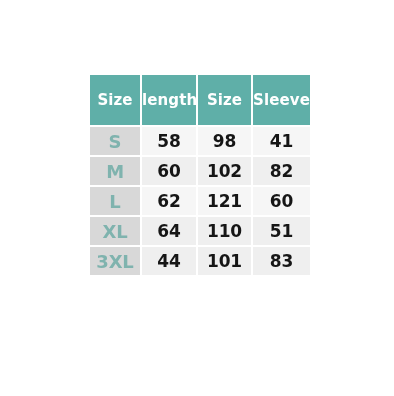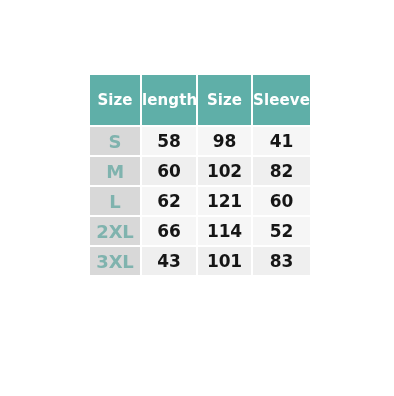--- a/index.html
+++ b/index.html
@@ -96,28 +96,28 @@
         <td class="data-cell">60</td>
         <td class="data-cell">102</td>
         <td class="data-cell">82</td>
       </tr>
       <tr class="row-even">
         <td class="size-label">L</td>
         <td class="data-cell">62</td>
         <td class="data-cell">121</td>
         <td class="data-cell">60</td>
       </tr>
-      <tr class="row-even">
-        <td class="size-label">2XL</td>
-        <td class="data-cell">66</td>
-        <td class="data-cell">114</td>
-        <td class="data-cell">52</td>
+      <tr class="row-odd">
+        <td class="size-label">XL</td>
+        <td class="data-cell">64</td>
+        <td class="data-cell">110</td>
+        <td class="data-cell">51</td>
       </tr>
       <tr class="row-odd">
         <td class="size-label">3XL</td>
-        <td class="data-cell">43</td>
+        <td class="data-cell">44</td>
         <td class="data-cell">101</td>
         <td class="data-cell">83</td>
       </tr>
     </tbody>
   </table>
 
 </div>
 
 </body></html>

